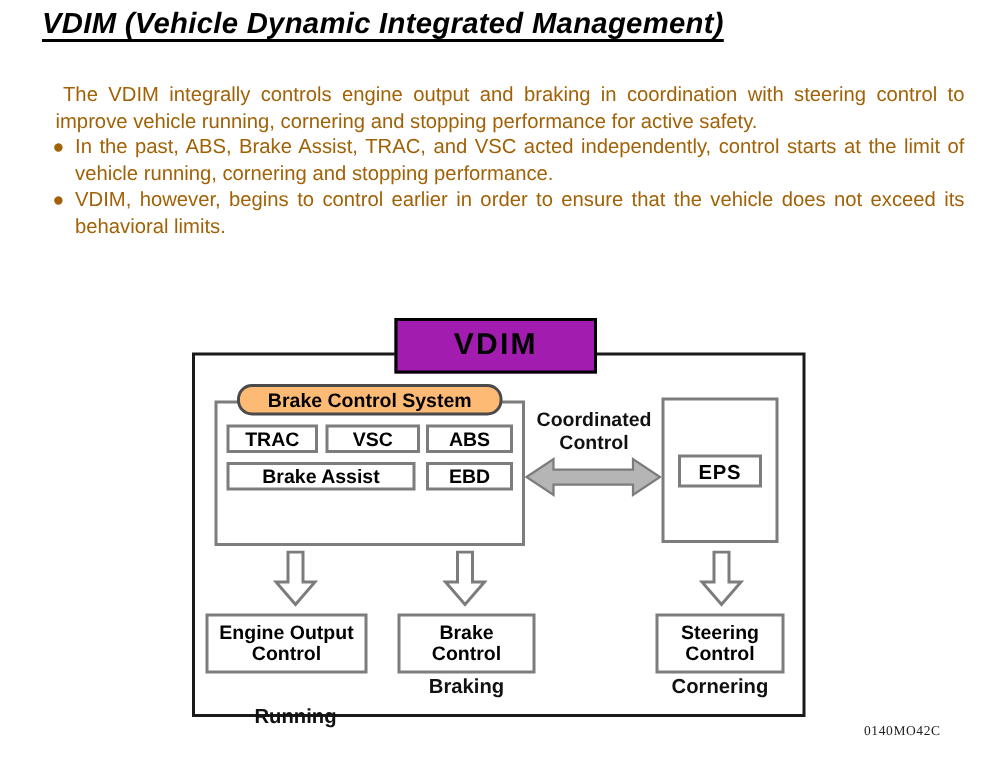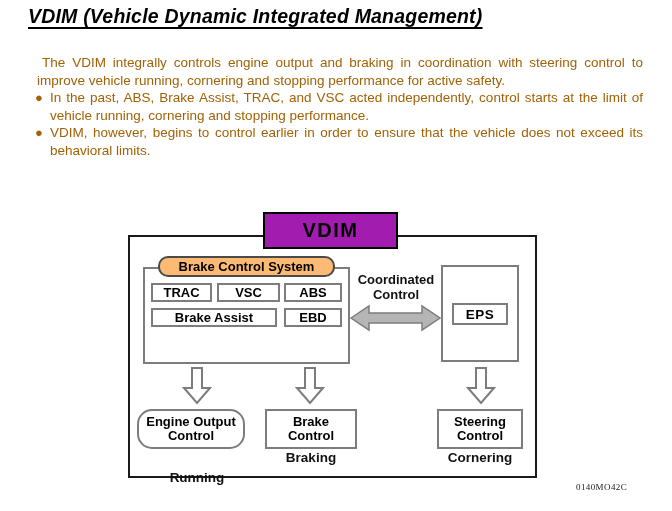--- a/index.html
+++ b/index.html
@@ -38,21 +38,21 @@
   #ebd{left:284px;top:308px;width:58px;height:19px;}
   #hill{left:151px;top:334px;width:191px;height:20px;}
   #coord{left:350px;top:273px;width:92px;font-size:13px;font-weight:bold;text-align:center;
          white-space:pre-line;line-height:14.5px;z-index:2;}
   #dbl-arrow{left:349px;top:304px;z-index:2;}
   #eps-outer{left:441px;top:265px;width:78px;height:97px;z-index:2;}
   #eps-inner{left:452px;top:303px;width:56px;height:22px;font-size:13.5px;letter-spacing:.5px;z-index:3;}
   .down-arrow{top:367px;z-index:2;}
   #da1{left:182px;} #da2{left:295px;} #da3{left:466px;}
   .outbox{top:409px;height:40px;font-size:13px;line-height:14.5px;white-space:pre-line;z-index:2;}
-  #out1{left:137px;width:108px;border-radius:15px;} #out2{left:265px;width:92px;} #out3{left:437px;width:86px;}
+  #out1{left:137px;width:108px;} #out2{left:265px;width:92px;} #out3{left:437px;width:86px;}
   .cat{top:450px;font-size:13.5px;font-weight:bold;text-align:center;z-index:2;}
   #cat1{left:137px;width:120px;margin-top:20px;} #cat2{left:265px;width:92px;} #cat3{left:437px;width:86px;}
   #figcode{left:576px;top:482px;font-family:Liberation Serif, serif;font-size:9px;
            letter-spacing:.4px;color:#222;}
 </style>
 </head>
 <body>
 
 <div id="page">
 

